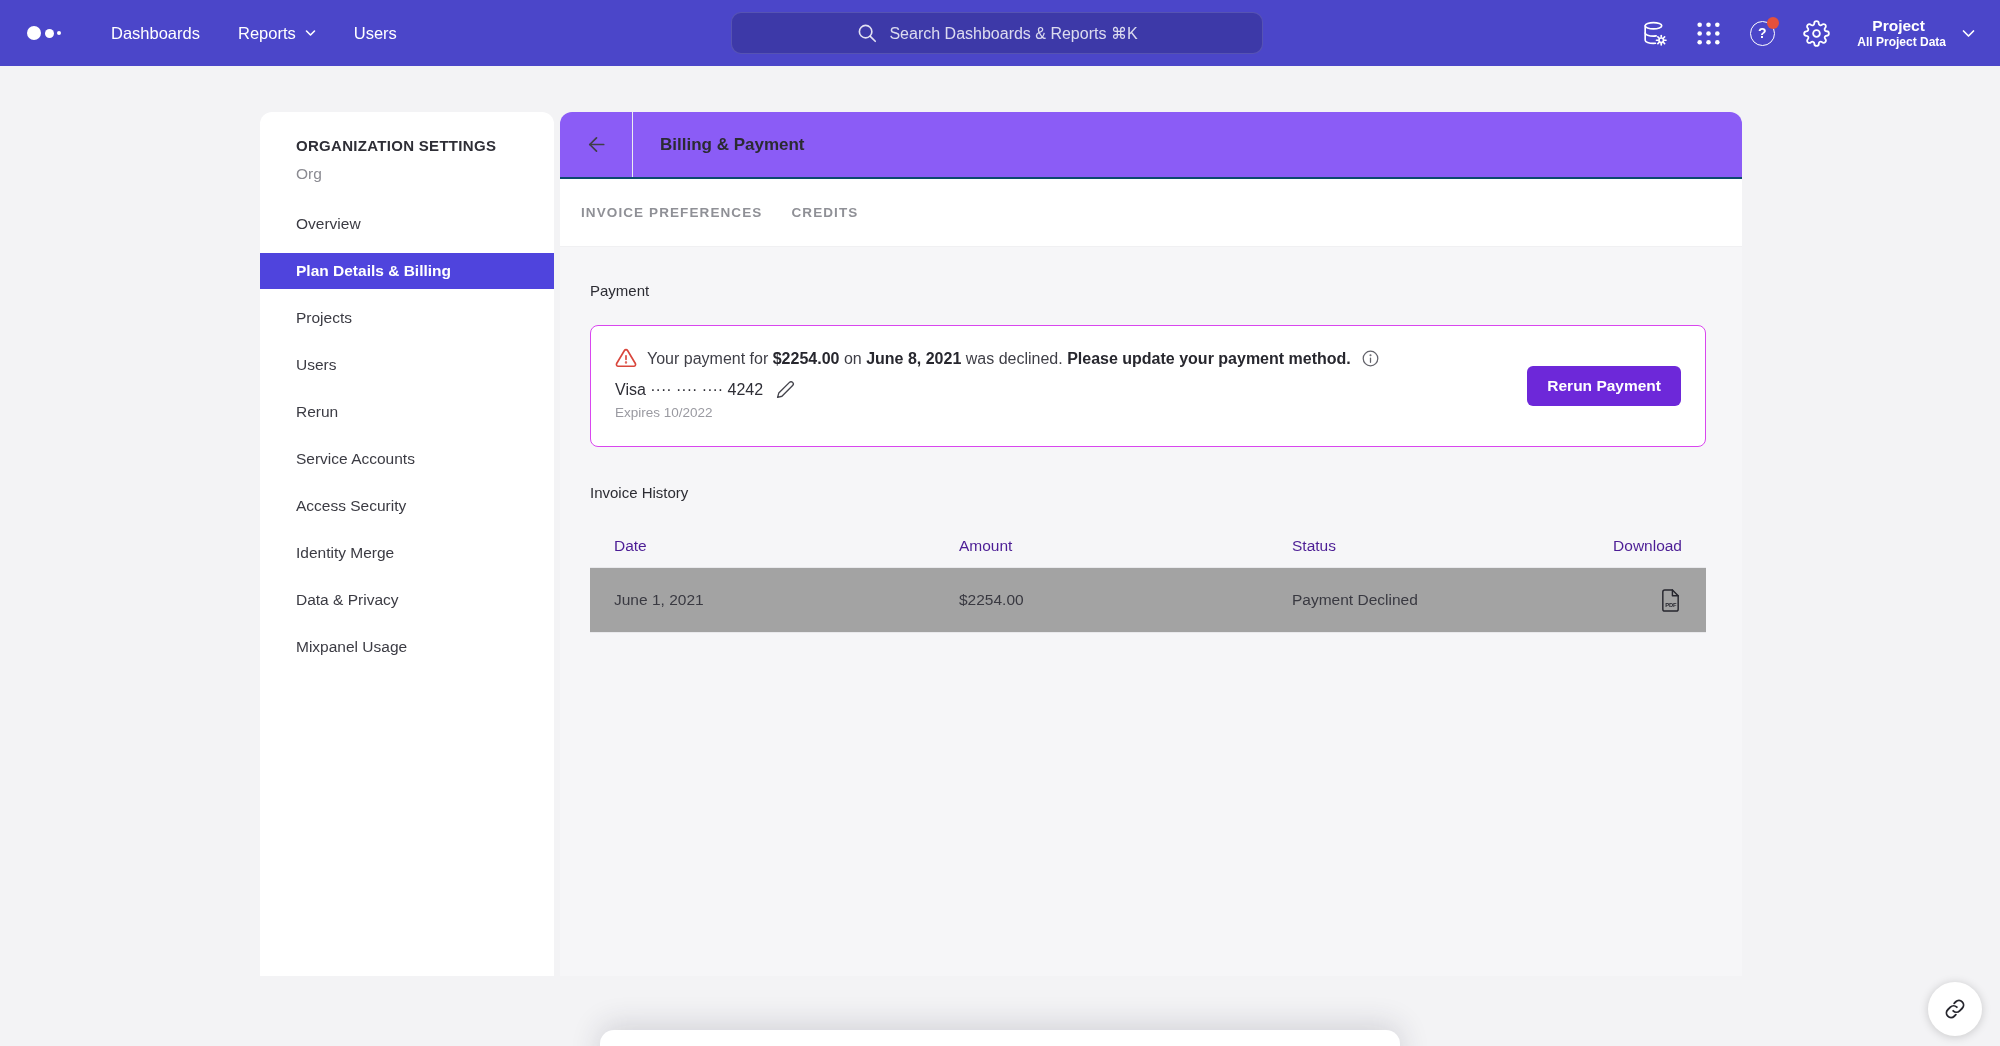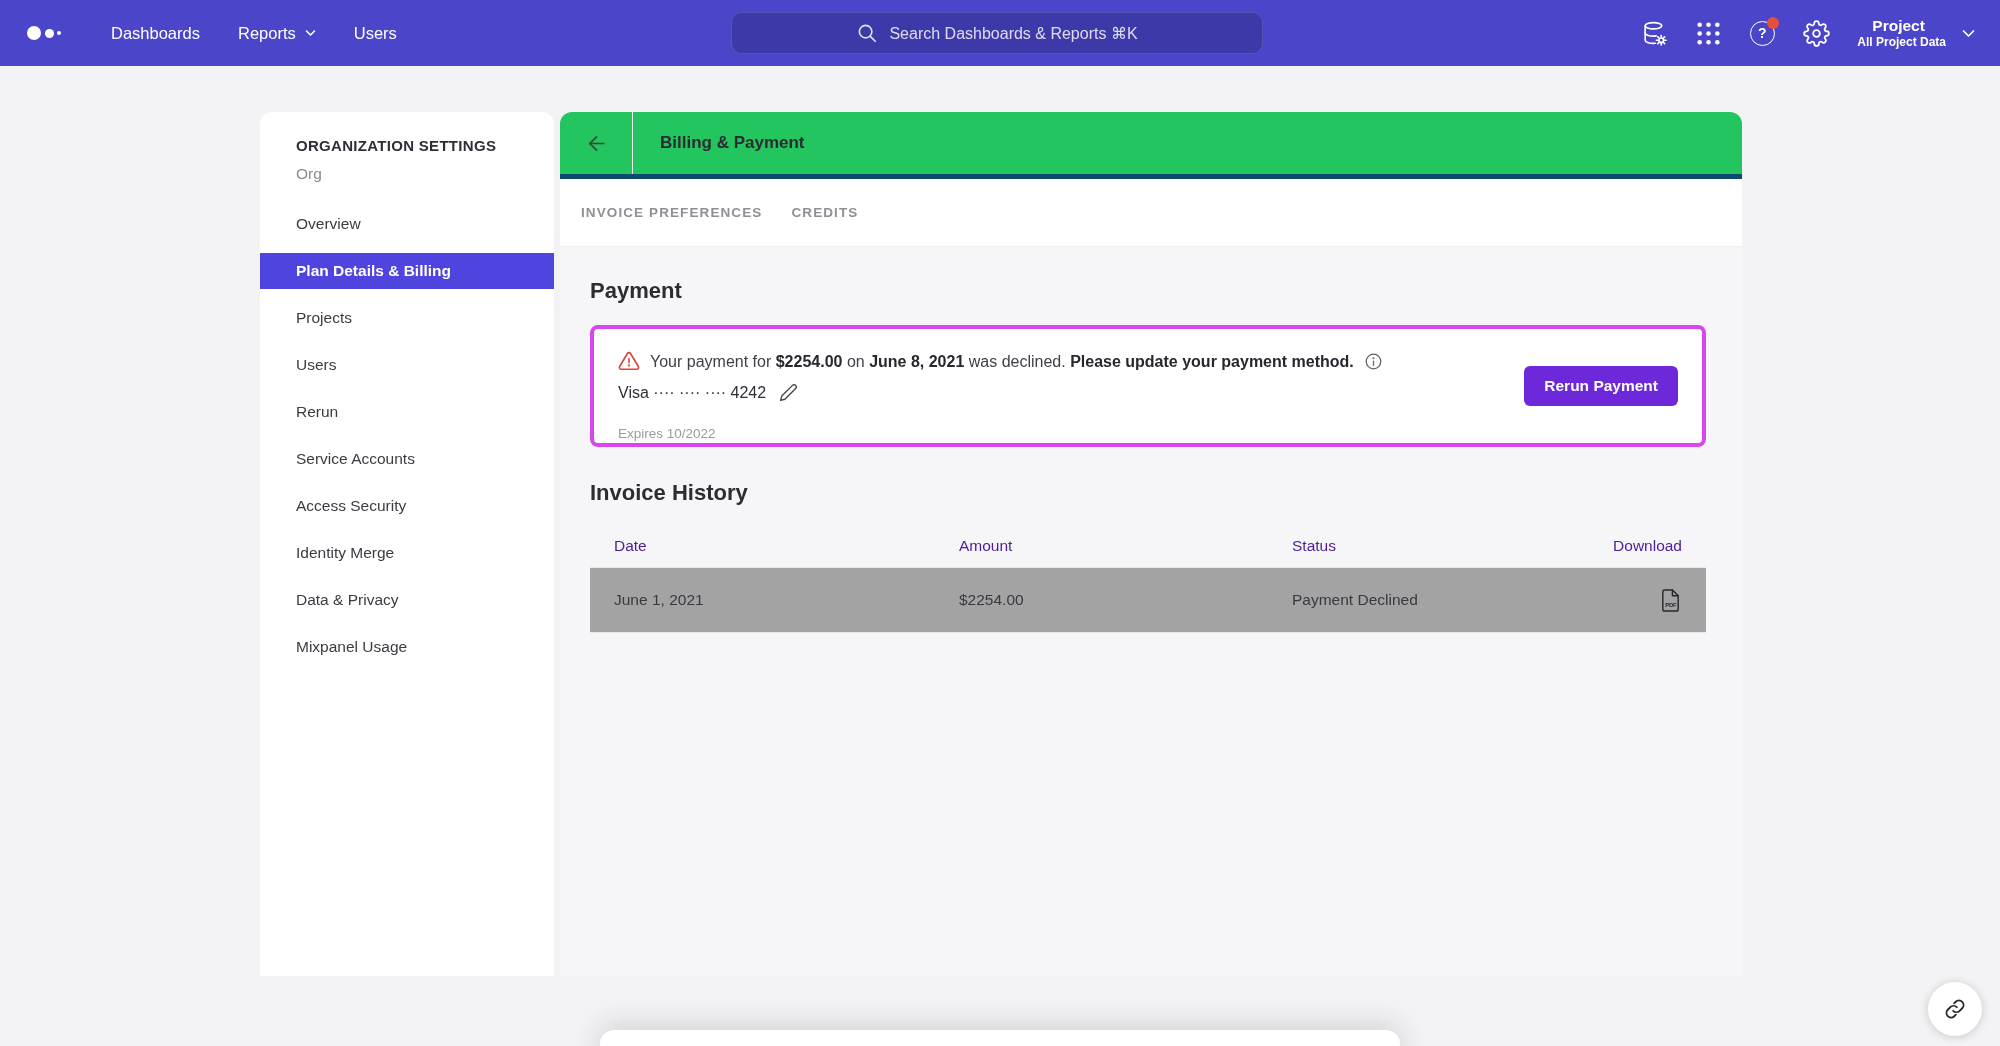--- a/index.html
+++ b/index.html
@@ -35,40 +35,40 @@
   .proj-name{font-size:12px;font-weight:700;}
   .proj .chev{margin-left:16px;display:flex;}
   
   .sidebar{position:absolute;left:260px;top:112px;width:294px;height:864px;background:#fff;border-radius:12px 12px 0 0;padding-top:24px;}
   .sb-heading{margin:0 0 0 36px;font-size:15px;font-weight:700;color:#2e2e36;letter-spacing:0.3px;line-height:20px;}
   .sb-org{margin:8px 0 0 36px;font-size:15.5px;color:#8b8b92;line-height:20px;}
   .sb-items{margin-top:22px;}
   .sb-item{height:36px;margin-bottom:11px;display:flex;align-items:center;padding-left:36px;font-size:15.5px;color:#3b3b43;cursor:pointer;white-space:nowrap;}
   .sb-item.active{background:#4f44dd;color:#fff;font-weight:700;}
   .main{position:absolute;left:560px;top:112px;width:1182px;height:864px;}
-  .main-header{height:67px;background:#22c55e;border-radius:12px 12px 0 0;border-bottom:5px solid #0c4a6e;display:flex;align-items:stretch;}
+  .main-header{height:67px;background:#8b5cf6;border-radius:12px 12px 0 0;border-bottom:2px solid #0c4a6e;display:flex;align-items:stretch;}
   .back-zone{width:73px;display:flex;align-items:center;justify-content:center;border-right:1px solid #ececef;cursor:pointer;}
   .main-title{display:flex;align-items:center;margin-left:27px;font-size:17px;font-weight:700;color:#2b2b32;}
   .tabstrip{height:68px;background:#fff;display:flex;align-items:stretch;padding-left:21px;border-bottom:1px solid #f0f0f2;}
   .tab{position:relative;display:flex;align-items:center;margin-right:29px;font-size:13.5px;letter-spacing:1.1px;font-weight:600;color:#8f9096;cursor:pointer;white-space:nowrap;}
   .tab.active{color:#4f44dd;}
   .tab.active::after{content:"";position:absolute;left:0;right:0;bottom:0;height:3px;background:#4f44dd;}
   .body{position:absolute;top:135px;left:0;right:0;bottom:0;background:#f6f6f8;padding:0 36px 0 30px;}
-  .section-title{margin:0;font-size:22px;font-weight:700;color:#2c2c33;line-height:22px;}
+  .section-title{margin:0;font-size:15px;font-weight:400;color:#2c2c33;line-height:22px;}
   .pay-title{padding-top:33px;}
   .inv-title{padding-top:35px;}
   
-  .card{position:relative;margin-top:23px;height:122px;background:#fff;border:4px solid #d946ef;border-radius:8px;padding:21px 24px 0 24px;}
+  .card{position:relative;margin-top:23px;height:122px;background:#fff;border:1px solid #d946ef;border-radius:8px;padding:21px 24px 0 24px;}
   .warn-row{display:flex;align-items:center;font-size:16px;color:#3f3f47;line-height:21px;}
   .warn-row b{color:#27272e;}
   .warn-row .tri{margin-right:10px;display:flex;flex:none;}
   .warn-row .info{margin-left:10px;display:flex;flex:none;cursor:pointer;}
   .visa-row{display:flex;align-items:center;margin-top:11px;font-size:16px;color:#2e2e36;}
   .visa-row .pencil{margin-left:13px;display:flex;cursor:pointer;}
-  .expires{margin-top:24px;font-size:13.5px;color:#9a9aa1;}
+  .expires{margin-top:6px;font-size:13.5px;color:#9a9aa1;}
   .rerun-btn{position:absolute;right:24px;top:50%;transform:translateY(-50%);background:#6d28d9;color:#fff;border:none;border-radius:6px;font-size:15.5px;font-weight:700;padding:11px 20px;cursor:pointer;font-family:inherit;}
   
   .tbl{margin-top:21px;}
   .t-row{display:grid;grid-template-columns:345px 333px 277px 1fr;align-items:center;padding:0 24px;}
   .t-head{height:42px;font-size:15.5px;color:#4c1d95;}
   .t-head .t-cell.dl{text-align:right;}
   .t-data{height:66px;background:#a3a3a3;border-top:1px solid #e9e9ec;border-bottom:1px solid #e9e9ec;font-size:15.5px;color:#393941;}
   .t-data .t-cell.dl{text-align:right;}
   .pdf-btn{display:inline-flex;cursor:pointer;vertical-align:middle;}
   

